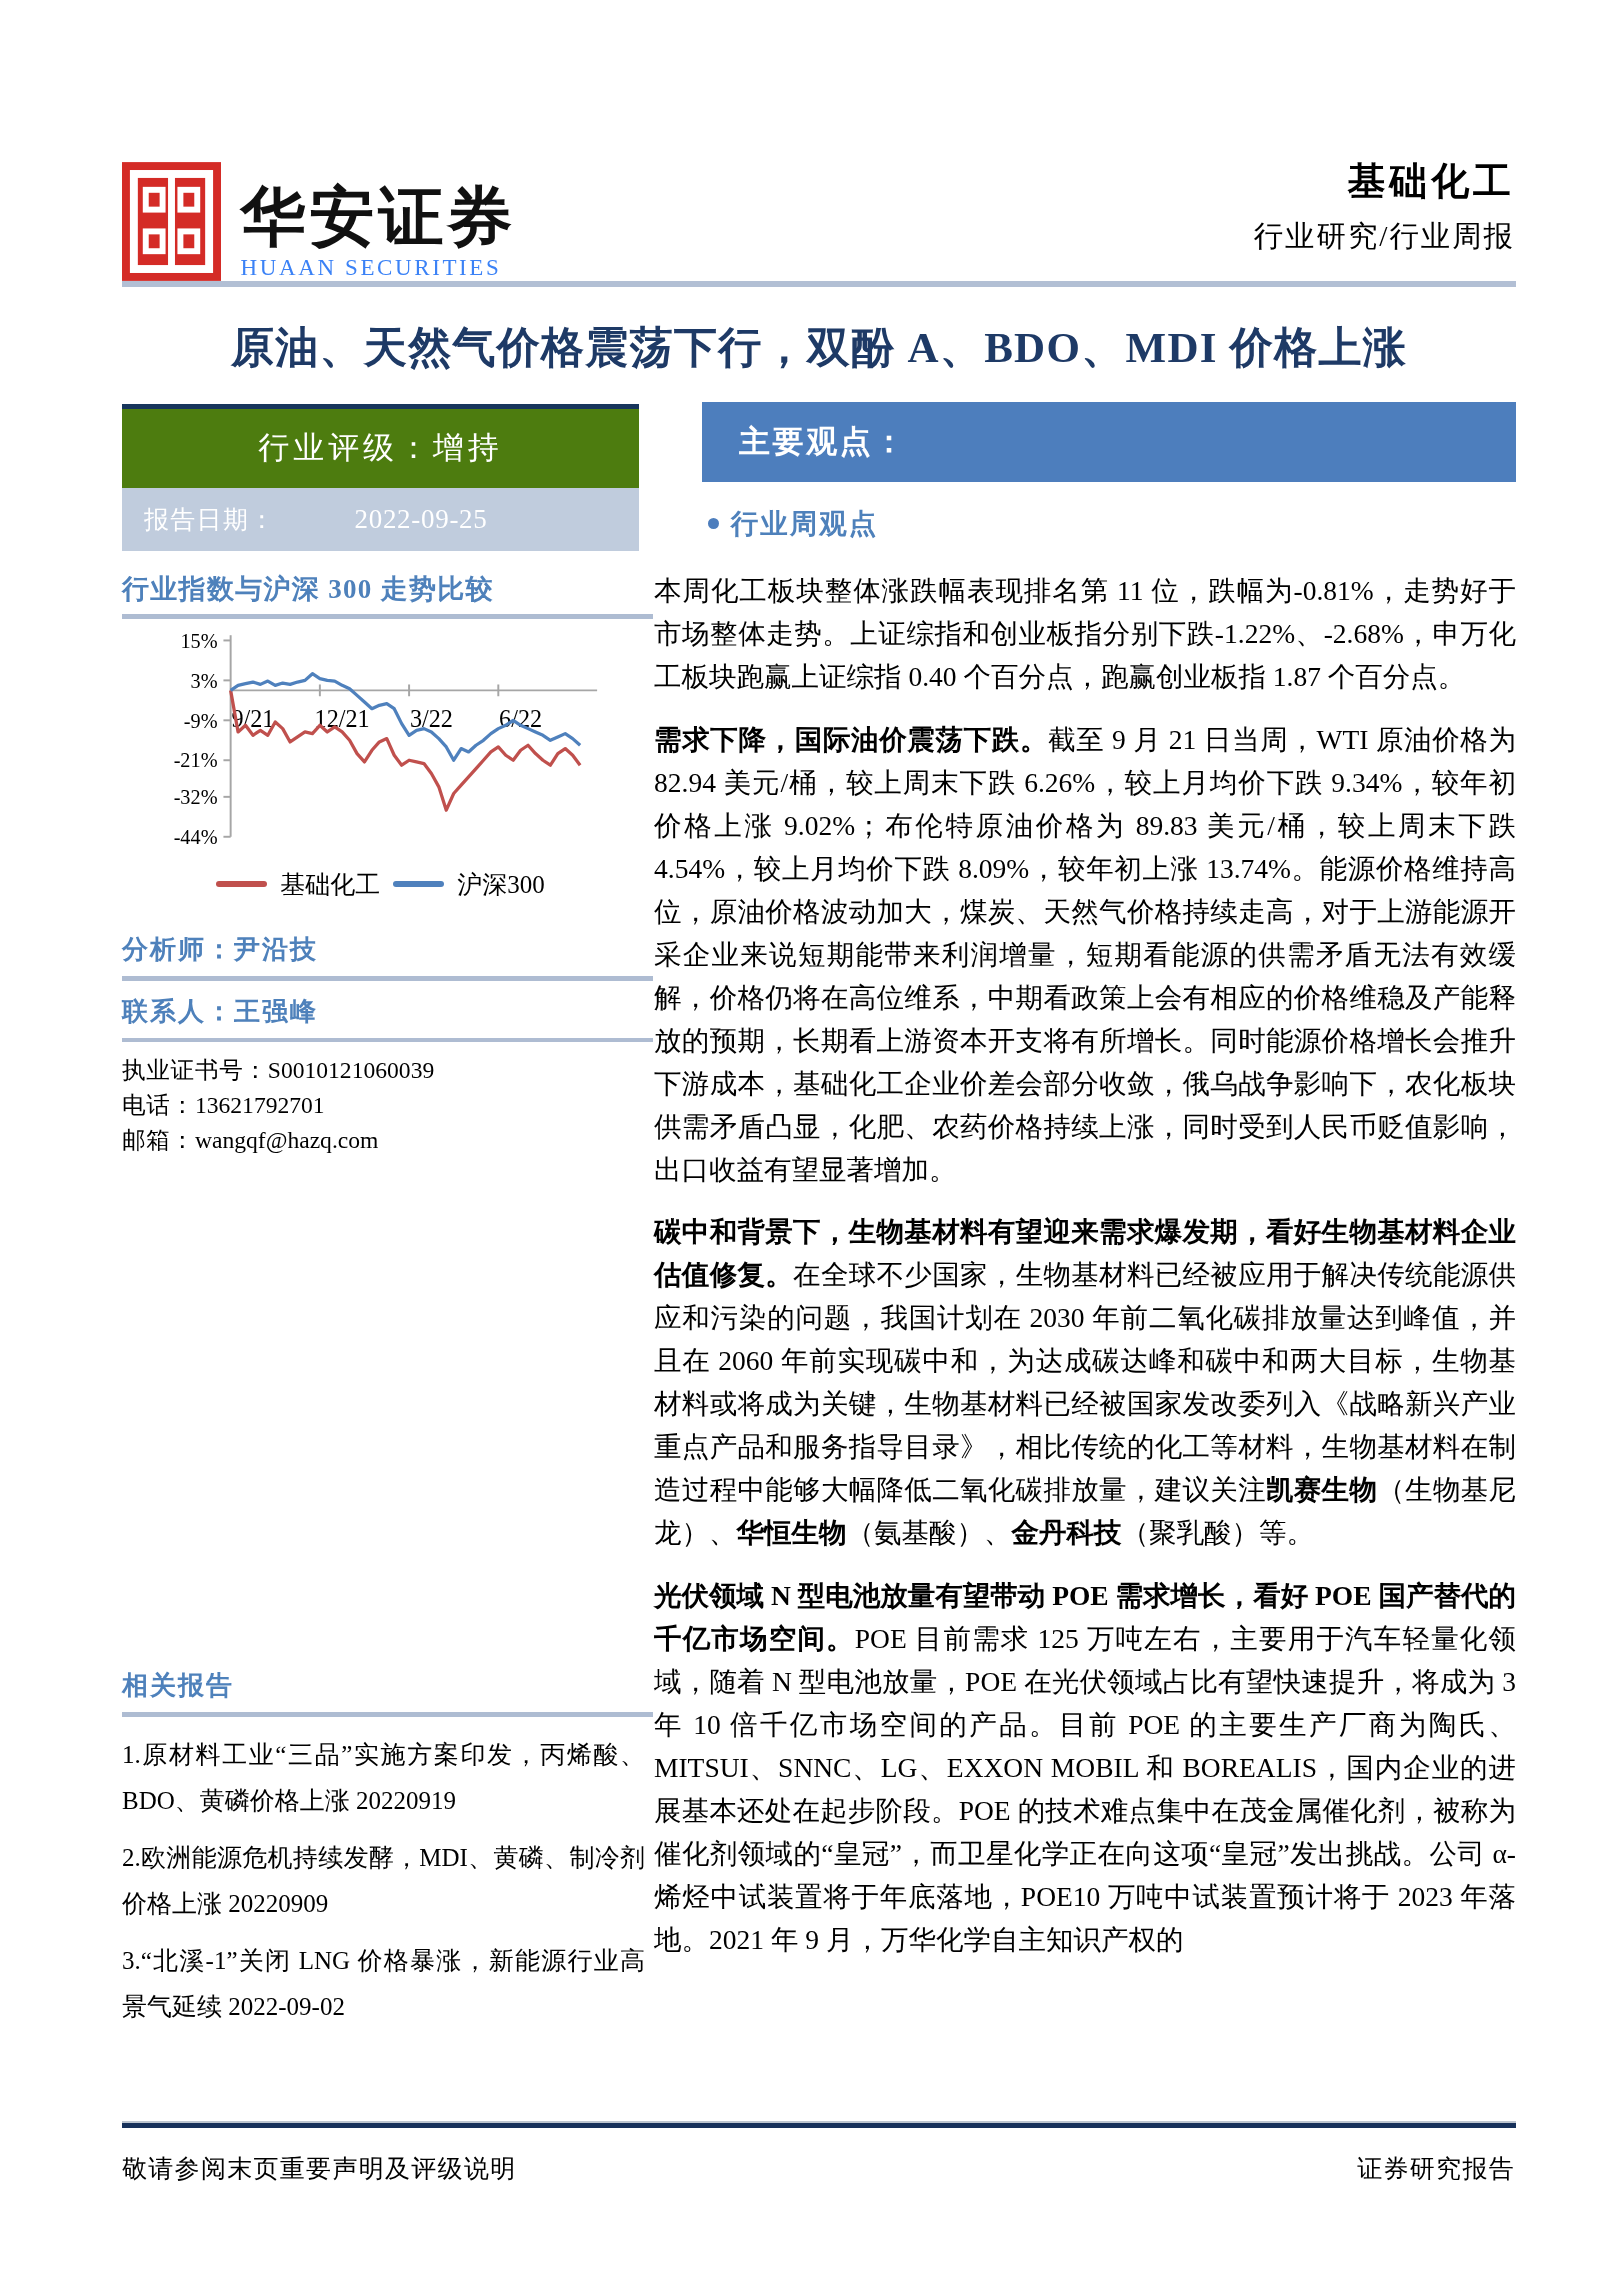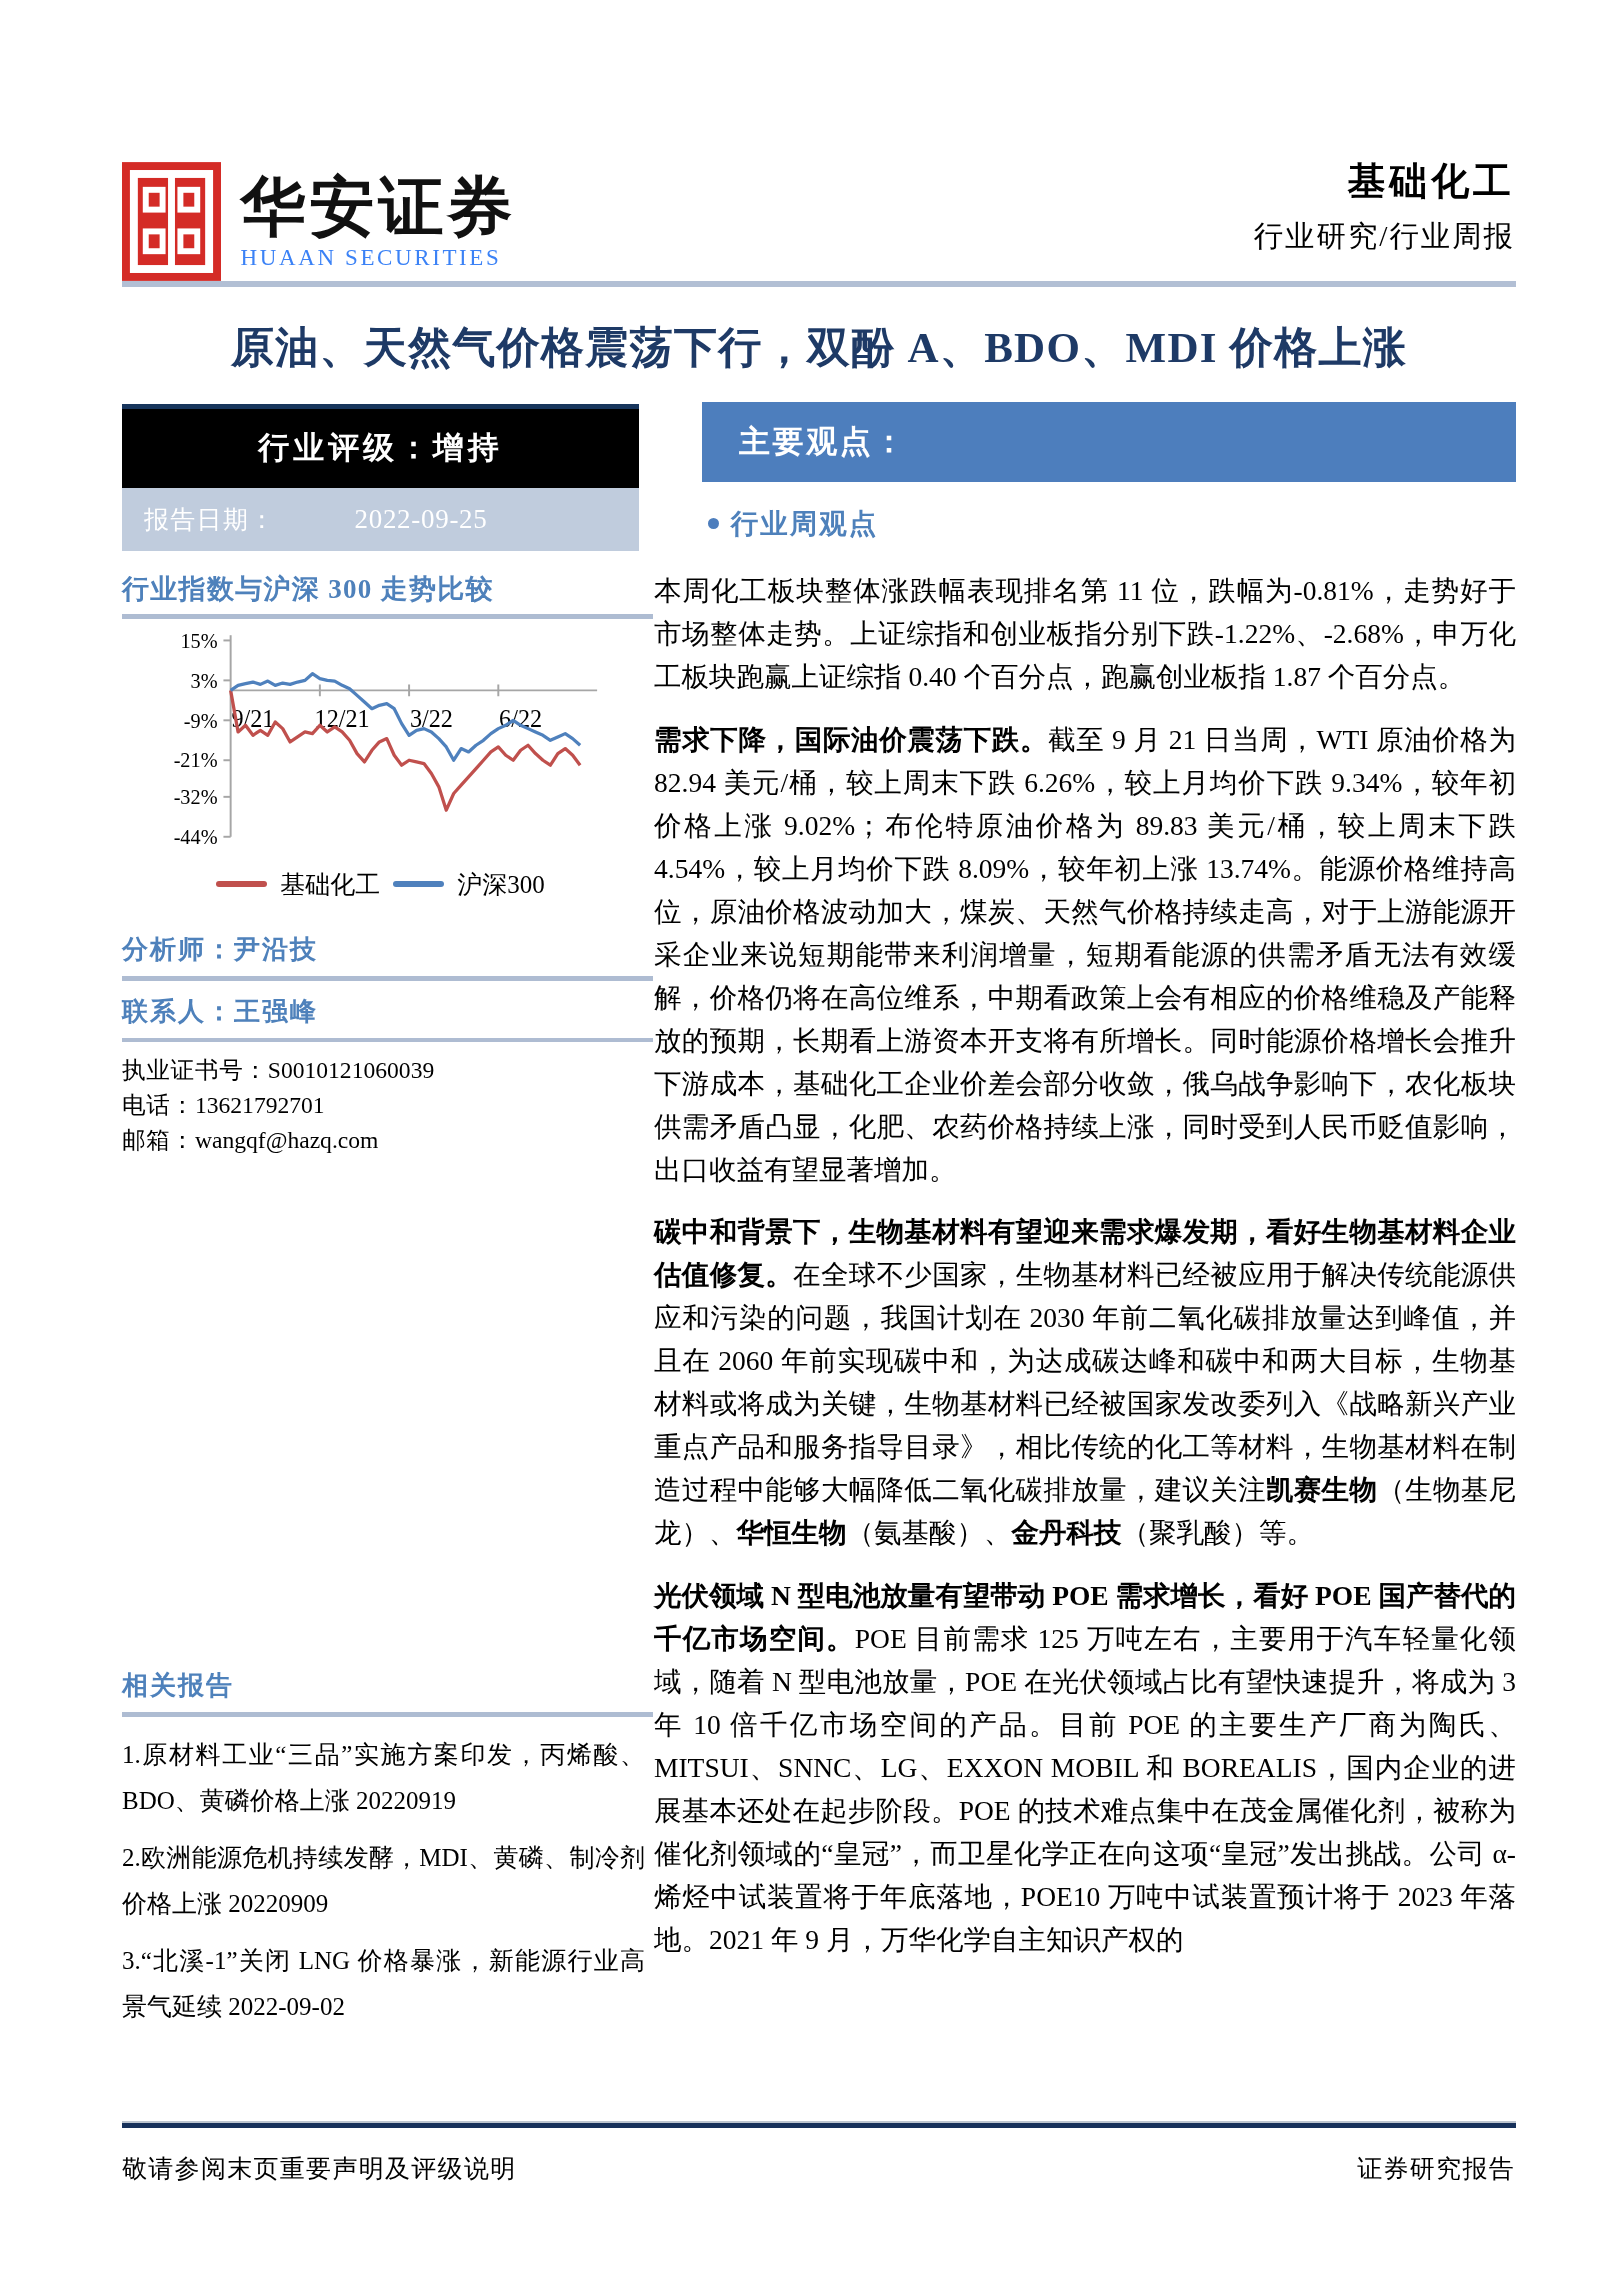--- a/index.html
+++ b/index.html
@@ -1,35 +1,35 @@
 <!DOCTYPE html>
 <html style="font-size:10.5px"><head>
 <meta charset="utf-8">
 <style>
   html,body{margin:0;padding:0;background:#e8e8e8;}
   #page{position:relative;width:1623px;height:2295px;background:#ffffff;margin:0 auto;
         font-family:"Liberation Serif",serif;color:#000;overflow:hidden;}
 
   
-  .logo{position:absolute;left:122px;top:162px;display:flex;align-items:center;gap:19.6px;}
+  .logo{position:absolute;left:122px;top:162px;display:flex;align-items:flex-end;gap:19.6px;}
   .logo-seal svg{display:block;}
   .logo-text-cn{font-size:65px;font-weight:bold;line-height:1.1;color:#111;letter-spacing:3.9px;}
   .logo-text-en{font-size:23px;letter-spacing:2.6px;color:#3b82f6;margin-top:1.3px;}
   .header-rule{position:absolute;left:122px;top:281px;width:1394px;height:5.9px;background:#b2bfd4;}
   .industry{position:absolute;right:108px;top:156px;font-size:38px;font-weight:bold;letter-spacing:3.9px;}
   .report-type{position:absolute;right:108px;top:217px;font-size:29.4px;letter-spacing:2px;}
 
   
   .doc-title{position:absolute;left:122px;top:319px;width:1394px;text-align:center;
              font-size:43px;font-weight:bold;color:#1e3a66;letter-spacing:1.3px;}
 
   
   .leftcol{position:absolute;left:122px;top:404px;width:517px;}
   .topline{height:4.6px;background:#17355c;}
-  .rating-bar{height:79px;background:#000000;color:#fff;font-size:31px;font-weight:bold;
+  .rating-bar{height:79px;background:#4d7c0f;color:#fff;font-size:31px;font-weight:normal;
               display:flex;align-items:center;justify-content:center;letter-spacing:3.9px;}
   .date-bar{height:63px;background:#c0ccdd;color:#fff;display:flex;align-items:center;padding-left:22px;}
   .date-label{font-size:25px;letter-spacing:1.3px;}
   .date-value{font-size:27px;margin-left:79px;letter-spacing:0.7px;}
 
   .chart-head{margin-top:20px;font-size:27px;font-weight:bold;color:#4e81bb;letter-spacing:1.3px;}
   .rule-light{width:531px;height:4.6px;background:#aebcd2;margin-top:7.9px;}
   #trend-svg{margin-top:6.5px;display:block;}
   .tick{font-size:31px;font-family:"Liberation Serif",serif;fill:#000;}
   .tick-x{font-size:37px;font-family:"Liberation Serif",serif;fill:#000;}

